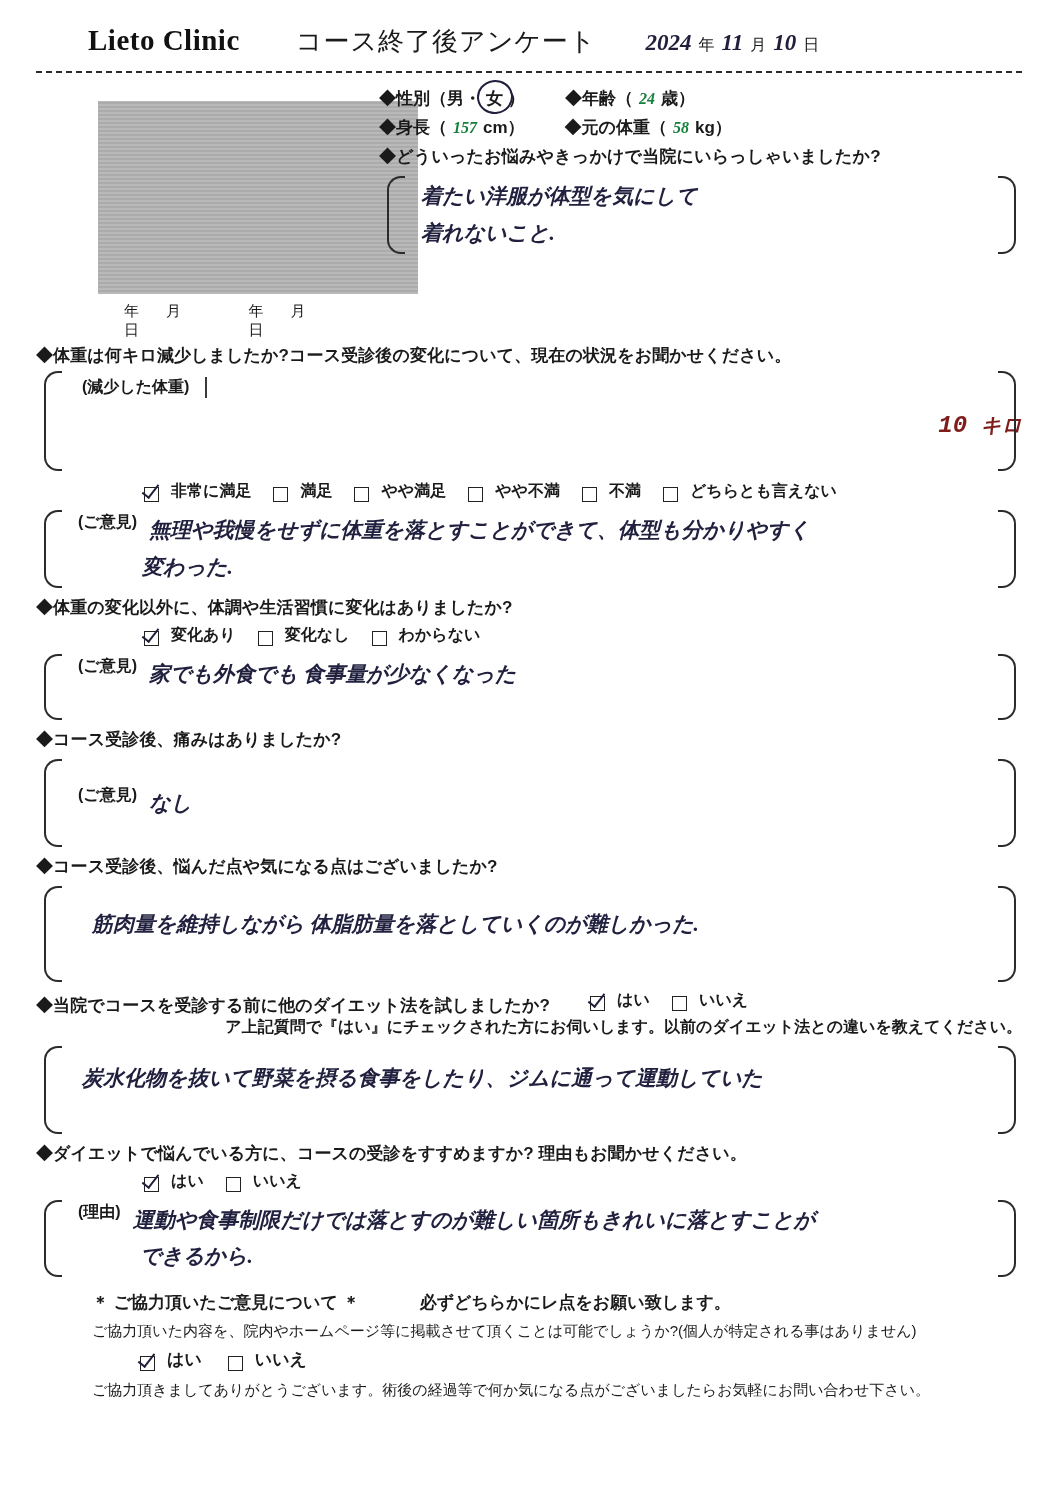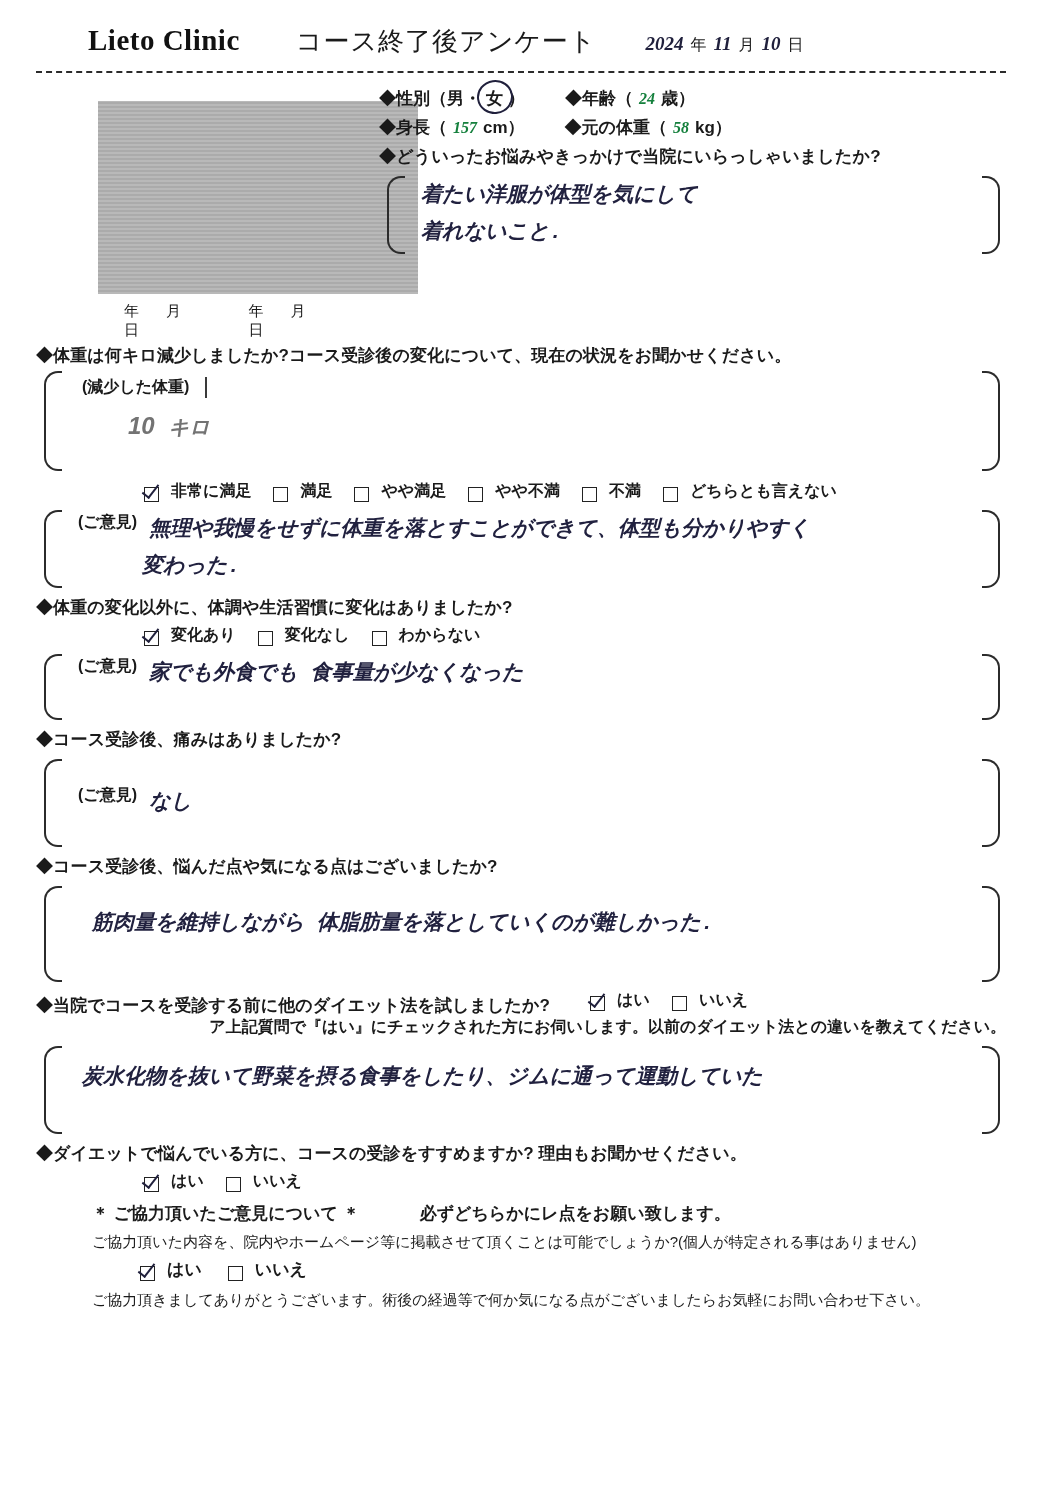--- a/index.html
+++ b/index.html
@@ -13,21 +13,21 @@
     position: relative;
     font-family: "Liberation Sans", sans-serif;
     color: #1a1a1a;
     overflow: hidden;
   }
   .page {
     position: relative;
     width: 1058px;
     height: 1287px;
     box-sizing: border-box;
-    padding: 18px 52px 10px 36px;
+    padding: 18px 36px 10px 36px;
   }
 
   
   .header {
     display: flex;
     align-items: baseline;
     gap: 18px;
     padding: 6px 0 10px 52px;
   }
   .clinic-logo {
@@ -52,21 +52,21 @@
     margin-left: 26px;
     font-size: 16px;
     white-space: nowrap;
   }
   .hw-ink {
     font-family: "Liberation Serif", serif;
     color: #20203c;
     font-style: italic;
     font-weight: 600;
   }
-  .date-val { font-size: 19px; padding: 0 5px; }
+  .date-val { font-size: 23px; padding: 0 5px; }
 
   .dash-rule {
     border: none;
     border-top: 2px dashed #2b2b2b;
     margin: 2px 0 12px 0;
   }
 
   
   .top-block {
     display: flex;
@@ -161,21 +161,21 @@
     left: 8px;
     border-right: none;
     border-radius: 14px 0 0 14px;
   }
   .brace-box::after {
     right: 6px;
     border-left: none;
     border-radius: 0 14px 14px 0;
   }
   .answer {
-    font-family: Liberation Mono, monospace;
+    font-family: Liberation Serif, serif;
     font-style: italic;
     font-weight: 600;
     color: #21213f;
     font-size: 21px;
     line-height: 1.75;
   }
 
   .q-head {
     font-size: 17px;
     font-weight: 700;
@@ -263,27 +263,28 @@
   .loss-label {
     font-size: 16px;
     font-weight: 700;
   }
   .loss-inner {
     border-right: 2px solid #3a3a3a;
     display: inline-block;
     padding-right: 16px;
   }
   .loss-value {
-    font-family: Liberation Sans, sans-serif;
+    font-family: Liberation Mono, monospace;
     font-style: italic;
     font-weight: 700;
-    color: #737373;
+    color: #7f1d1d;
     font-size: 24px;
     padding: 14px 0 0 46px;
     display: block;
+    text-align: right;
   }
   .loss-value .unit { font-size: 20px; padding-left: 14px; }
 
   
   .footer {
     margin-top: 10px;
     border-top: none;
     font-size: 15px;
   }
   .footer-head {
@@ -484,20 +485,27 @@
   <div class="check-row">
     <span class="chk">
         <i class="box checked"></i>
         <span>はい</span>
       </span>
     <span class="chk">
         <i class="box"></i>
         <span>いいえ</span>
       </span>
   </div>
+  <div class="brace-box" style="min-height:84px;">
+    <div class="opinion-row">
+      <span class="opinion-label">(理由)</span>
+      <span class="answer">運動や食事制限だけでは落とすのが難しい箇所もきれいに落とすことが</span>
+    </div>
+    <div class="answer" style="padding-left:62px;">できるから.</div>
+  </div>
 
   <div class="footer">
     <div class="footer-head">
       <span>＊ ご協力頂いたご意見について ＊</span>
       <span>必ずどちらかにレ点をお願い致します。</span>
     </div>
     <div class="footer-line tight">ご協力頂いた内容を、院内やホームページ等に掲載させて頂くことは可能でしょうか?(個人が特定される事はありません)</div>
     <div class="footer-check">
       <span class="chk">
           <i class="box checked"></i>

